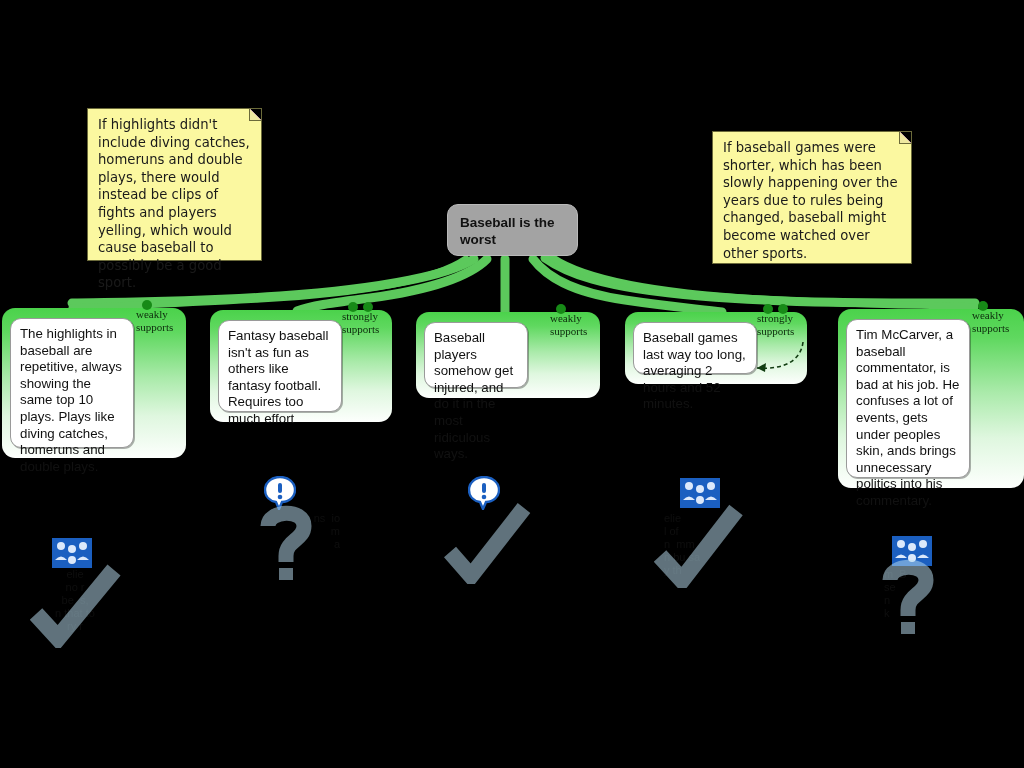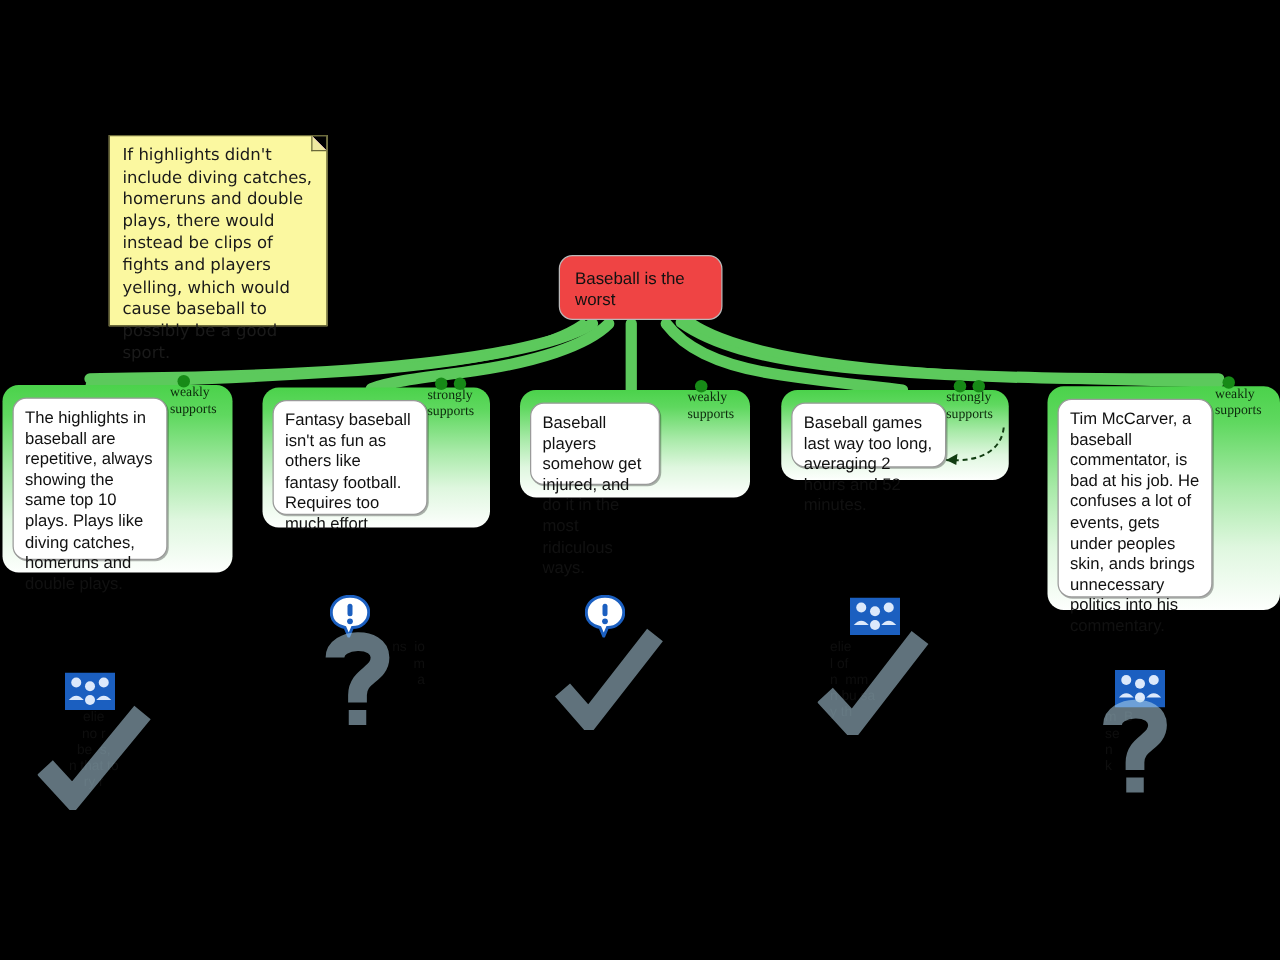--- a/index.html
+++ b/index.html
@@ -14,23 +14,23 @@
   .sticky{position:absolute;background:#fbf8a0;border:1px solid #6b6a3a;
           color:#1a1a1a;font-size:13.2px;line-height:17.6px;
           padding:7px 9px 8px 10px;box-sizing:border-box;
           font-family:"DejaVu Sans",sans-serif;}
   .sticky .fold{position:absolute;right:0;top:0;width:12px;height:12px;
                 background:linear-gradient(225deg,#000 0 49%,#caa 49% 52%,#efe9a0 52% 100%);
                 border-left:1px solid #6b6a3a;border-bottom:1px solid #6b6a3a;
                 box-sizing:border-box;}
 
   
-  .root{position:absolute;background:#ef4444;border-radius:11px;
+  .root{position:absolute;background:#a3a3a3;border-radius:11px;
         border:1px solid #b9b9b9;color:#111;font-size:13.5px;line-height:17px;
-        padding:9px 12px;box-sizing:border-box;}
+        padding:9px 12px;box-sizing:border-box;font-weight:bold;}
 
   
   .panel{position:absolute;border-radius:13px;box-sizing:border-box;
          background:linear-gradient(#4bd24b 0%,#5fd85f 16%,#a9eaa9 46%,#dff7df 72%,#fdfffd 100%);
          box-shadow:2px 2px 0 rgba(0,0,0,.55);}
   .panel .card{position:absolute;left:8px;top:10px;background:#fff;
         border:1px solid #9a9a9a;border-radius:11px;color:#111;
         font-size:13.3px;line-height:16.6px;padding:7px 9px;box-sizing:border-box;
         box-shadow:1px 1px 0 rgba(0,0,0,.30);}
   .panel .strength{position:absolute;top:0;text-align:left;
@@ -68,20 +68,24 @@
       <path d="M474,259 C450,274 390,288 280,296 C180,303 110,302 72,303" stroke-width="9"></path>
       <path d="M466,259 C440,277 380,292 260,299 C160,305 100,306 72,308" stroke-width="7"></path>
     </g>
   </svg>
 
   <div class="sticky" style="left:87px;top:108px;width:175px;height:153px;">
     <span class="fold"></span>
     <span>If highlights didn't include diving catches, homeruns and double plays, there would instead be clips of fights and players yelling, which would cause baseball to possibly be a good sport.</span>
   </div>
 
+  <div class="sticky" style="left:712px;top:131px;width:200px;height:133px;">
+    <span class="fold"></span>
+    <span>If baseball games were shorter, which has been slowly happening over the years due to rules being changed, baseball might become watched over other sports.</span>
+  </div>
 
   <div class="root" style="left:447px;top:204px;width:131px;height:52px;">
     <span>Baseball is the worst</span>
   </div>
 
   <div class="panel" style="left:2px;top:308px;width:184px;height:150px;">
     <div class="dots" style="left:140px;">
       <span class="dot"></span>
     </div>
     <div class="strength" style="left:134px;">

